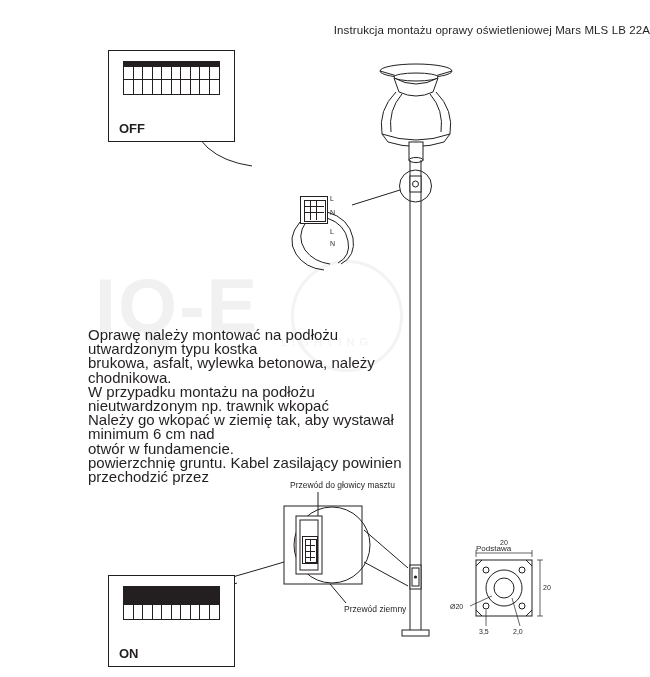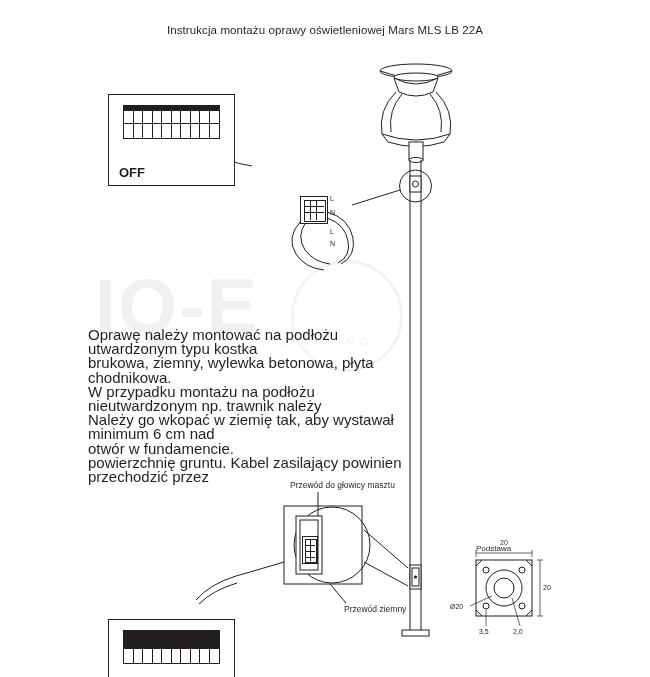--- a/index.html
+++ b/index.html
@@ -15,21 +15,21 @@
     width: 650px;
     height: 677px;
     background: #ffffff;
     overflow: hidden;
   }
   .title {
     position: absolute;
     top: 24px;
     left: 0;
     width: 650px;
-    text-align: center;
+    text-align: right;
     font-size: 11.5px;
     color: #231f20;
     letter-spacing: 0.1px;
   }
   
   .watermark {
     position: absolute;
     left: 95px;
     top: 258px;
     width: 330px;
@@ -61,21 +61,20 @@
     width: 106px;
     height: 106px;
     border-radius: 50%;
     border: 3px solid #f3f3f3;
   }
   
   .breaker-box {
     position: absolute;
     border: 1px solid #231f20;
     background: #ffffff;
-    margin-top: 44px;
   }
   .breaker-box.off { left: 108px; top: 50px; width: 125px; height: 90px; }
   .breaker-box.on  { left: 108px; top: 575px; width: 125px; height: 90px; text-align: right; }
   .bb-label {
     position: absolute;
     left: 10px;
     bottom: 5px;
     font-size: 13px;
     font-weight: bold;
     color: #231f20;
@@ -326,22 +325,22 @@
   <div class="term" style="left:302px; top:536px; width:14px; height:26px;">
     <div style="position:absolute;left:2px;top:2px;width:10px;height:22px;border:1px solid #231f20;"></div>
     <div style="position:absolute;left:2px;top:8px;width:10px;height:1px;background:#231f20;"></div>
     <div style="position:absolute;left:2px;top:14px;width:10px;height:1px;background:#231f20;"></div>
     <div style="position:absolute;left:2px;top:20px;width:10px;height:1px;background:#231f20;"></div>
     <div style="position:absolute;left:7px;top:2px;width:1px;height:22px;background:#231f20;"></div>
   </div>
 
   <div class="para">
     <div>Oprawę należy montować na podłożu utwardzonym typu kostka</div>
-    <div>brukowa, ziemny, wylewka betonowa, płyta chodnikowa.</div>
-    <div>W przypadku montażu na podłożu nieutwardzonym np. trawnik należy</div>
+    <div>brukowa, asfalt, wylewka betonowa, należy chodnikowa.</div>
+    <div>W przypadku montażu na podłożu nieutwardzonym np. trawnik wkopać</div>
     <div>Należy go wkopać w ziemię tak, aby wystawał minimum 6 cm nad</div>
     <div>otwór w fundamencie.</div>
     <div>powierzchnię gruntu. Kabel zasilający powinien przechodzić przez</div>
   </div>
 
   <div class="lbl" style="left:290px; top:480px;">Przewód do głowicy masztu</div>
   <div class="lbl" style="left:344px; top:604px;">Przewód ziemny</div>
 
   <div class="base-title">Podstawa</div>
   <div class="lbl-sm" style="left:500px; top:539px;">20</div>

